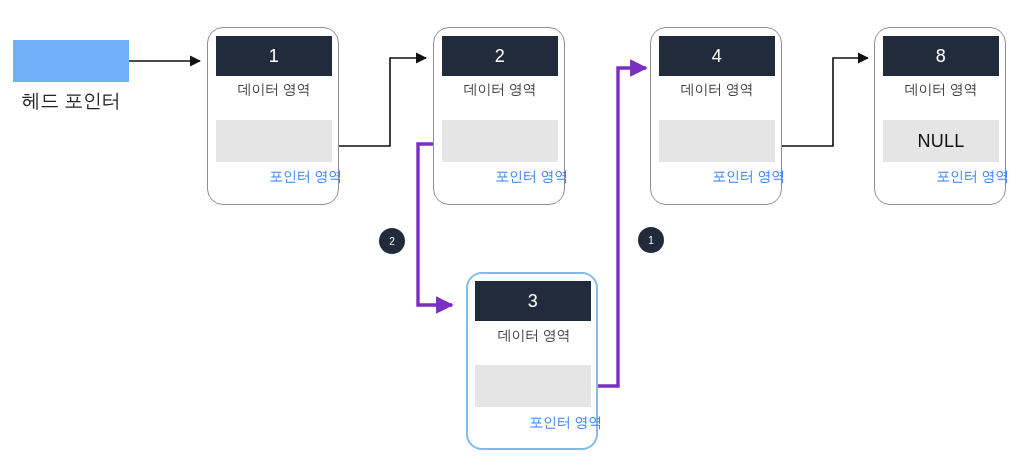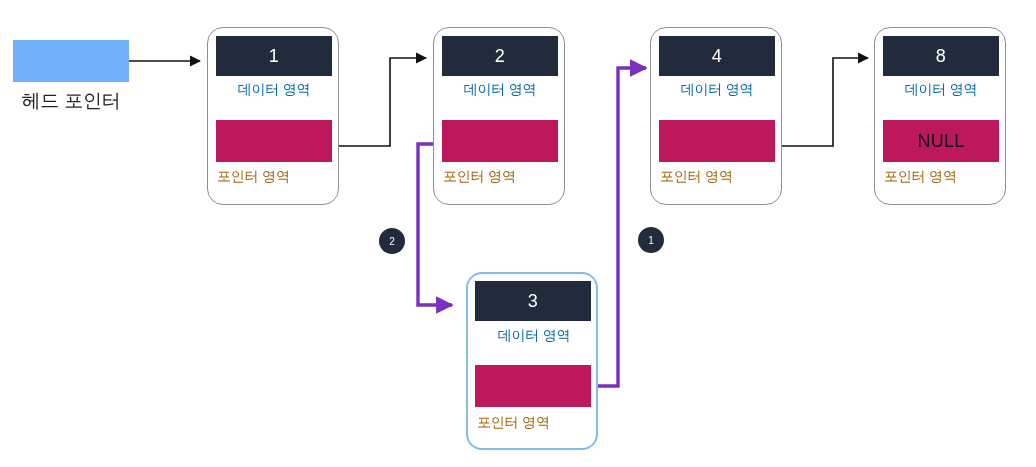--- a/index.html
+++ b/index.html
@@ -80,50 +80,50 @@
     left: 7px;
     top: 7px;
   }
   .node .data-caption {
     position: absolute;
     left: 0;
     top: 53px;
     width: 132px;
     text-align: center;
     font-size: 14px;
-    color: #0369a1;
+    color: #404040;
     letter-spacing: -0.2px;
     white-space: nowrap;
   }
   .node .ptr-box {
     position: absolute;
     left: 8px;
     top: 92px;
     width: 116px;
     height: 42px;
-    background: #be185d;
+    background: #e5e5e5;
     color: #111111;
     font-size: 18px;
     display: flex;
     align-items: center;
     justify-content: center;
     letter-spacing: 0.3px;
   }
   .node.highlight .ptr-box {
     left: 7px;
     top: 91px;
   }
   .node .ptr-caption {
     position: absolute;
-    left: 9px;
+    left: 2px;
     top: 140px;
     width: 132px;
-    text-align: left;
+    text-align: right;
     font-size: 14px;
-    color: #a16207;
+    color: #3b82f6;
     letter-spacing: -0.2px;
     white-space: nowrap;
   }
 
   
   .badge {
     position: absolute;
     width: 26px;
     height: 26px;
     border-radius: 50%;

